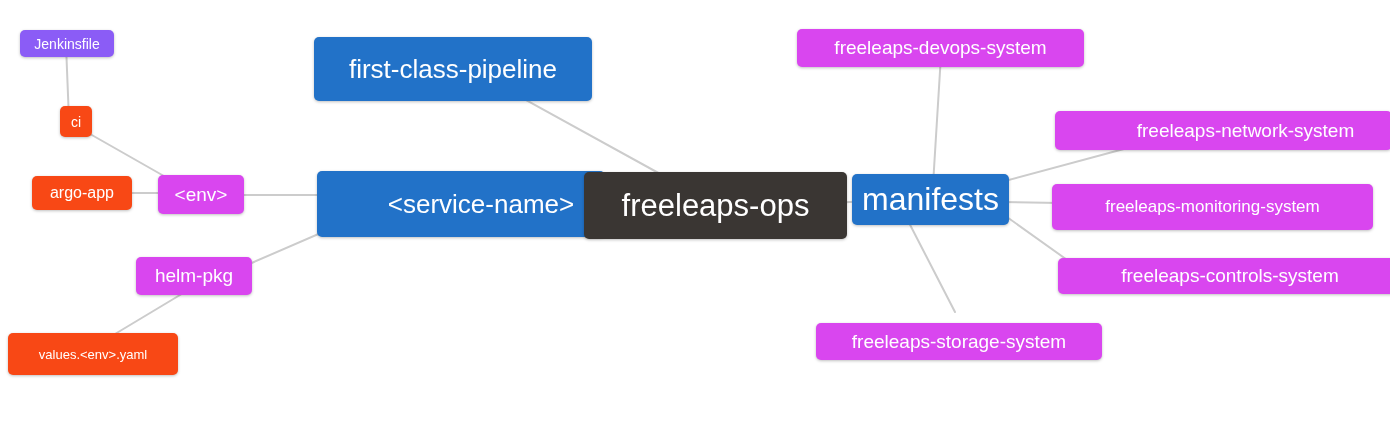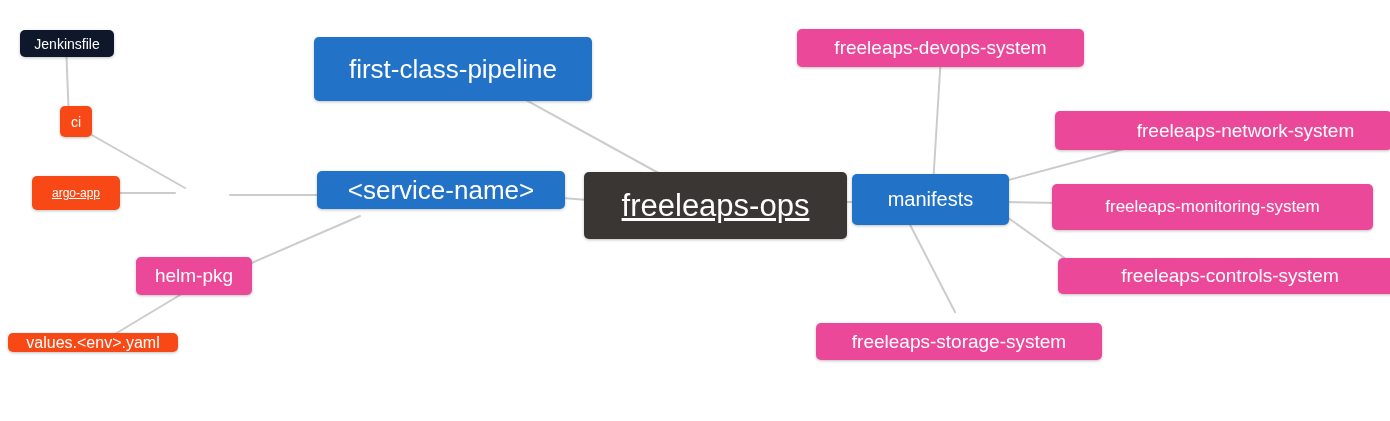--- a/index.html
+++ b/index.html
@@ -34,23 +34,23 @@
     align-items: center;
     justify-content: center;
     color: #ffffff;
     border-radius: 5px;
     white-space: nowrap;
     box-shadow: 0 1px 3px rgba(0,0,0,0.25);
     cursor: pointer;
     user-select: none;
   }
   .c-blue   { background: #2272c8; }
-  .c-green  { background: #ec4899; }
+  .c-green  { background: #d946ef; }
   .c-red    { background: #f84815; }
-  .c-orange { background: #0f172a; }
+  .c-orange { background: #8b5cf6; }
   .c-dark   { background: #3a3633; }
 </style>
 </head>
 <body>
 
 <div class="canvas">
 
   <svg class="edge-layer" viewBox="0 0 1390 421" xmlns="http://www.w3.org/2000/svg">
     <line x1="66" y1="45" x2="69" y2="120"></line>
     <line x1="76" y1="126" x2="185" y2="188"></line>
@@ -65,38 +65,39 @@
     <line x1="990" y1="185" x2="1135" y2="146"></line>
     <line x1="1000" y1="202" x2="1060" y2="203"></line>
     <line x1="1000" y1="212" x2="1070" y2="262"></line>
     <line x1="905" y1="215" x2="955" y2="312"></line>
   </svg>
 
   <div class="node c-orange" style="left:20px;  top:30px;  width:94px;  height:27px; font-size:14px;">Jenkinsfile</div>
 
   <div class="node c-red" style="left:53px;  top:106px; width:32px;  height:31px; font-size:14px;margin-left:7px;">ci</div>
 
-  <div class="node c-red" style="left:32px;  top:176px; width:88px;  height:34px; font-size:12px;text-decoration:underline;">argo-app</div>
+  <div class="node c-red" style="left:32px;  top:176px; width:100px;  height:34px; font-size:16px;">argo-app</div>
 
+  <div class="node c-green" style="left:158px; top:175px; width:86px;  height:39px; font-size:19px;">&lt;env&gt;</div>
 
-  <div class="node c-blue" style="left:317px; top:171px; width:248px; height:38px; font-size:26px;">&lt;service-name&gt;</div>
+  <div class="node c-blue" style="left:317px; top:171px; width:248px; height:66px; font-size:26px;padding-left:40px;">&lt;service-name&gt;</div>
 
   <div class="node c-blue" style="left:314px; top:37px;  width:278px; height:64px; font-size:26px;">first-class-pipeline</div>
 
-  <div class="node c-dark" style="left:584px; top:172px; width:263px; height:67px; font-size:31px;text-decoration:underline;">freeleaps-ops</div>
+  <div class="node c-dark" style="left:584px; top:172px; width:263px; height:67px; font-size:31px;">freeleaps-ops</div>
 
-  <div class="node c-blue" style="left:852px; top:174px; width:157px; height:51px; font-size:20px;">manifests</div>
+  <div class="node c-blue" style="left:852px; top:174px; width:157px; height:51px; font-size:32px;">manifests</div>
 
   <div class="node c-green" style="left:797px; top:29px;  width:287px; height:38px; font-size:19px;">freeleaps-devops-system</div>
 
   <div class="node c-green" style="left:1055px; top:111px; width:293px; height:39px; font-size:19px;padding-left:44px;">freeleaps-network-system</div>
 
   <div class="node c-green" style="left:1052px; top:184px; width:321px; height:46px; font-size:17px;">freeleaps-monitoring-system</div>
 
   <div class="node c-green" style="left:1058px; top:258px; width:344px; height:36px; font-size:19px;">freeleaps-controls-system</div>
 
   <div class="node c-green" style="left:816px; top:307px; width:286px; height:37px; font-size:19px;margin-top:16px;">freeleaps-storage-system</div>
 
   <div class="node c-green" style="left:136px; top:257px; width:116px; height:38px; font-size:19px;">helm-pkg</div>
 
-  <div class="node c-red" style="left:8px;   top:333px; width:170px; height:19px; font-size:16px;">values.&lt;env&gt;.yaml</div>
+  <div class="node c-red" style="left:8px;   top:333px; width:170px; height:42px; font-size:13px;">values.&lt;env&gt;.yaml</div>
 
 </div>
 
 </body></html>

